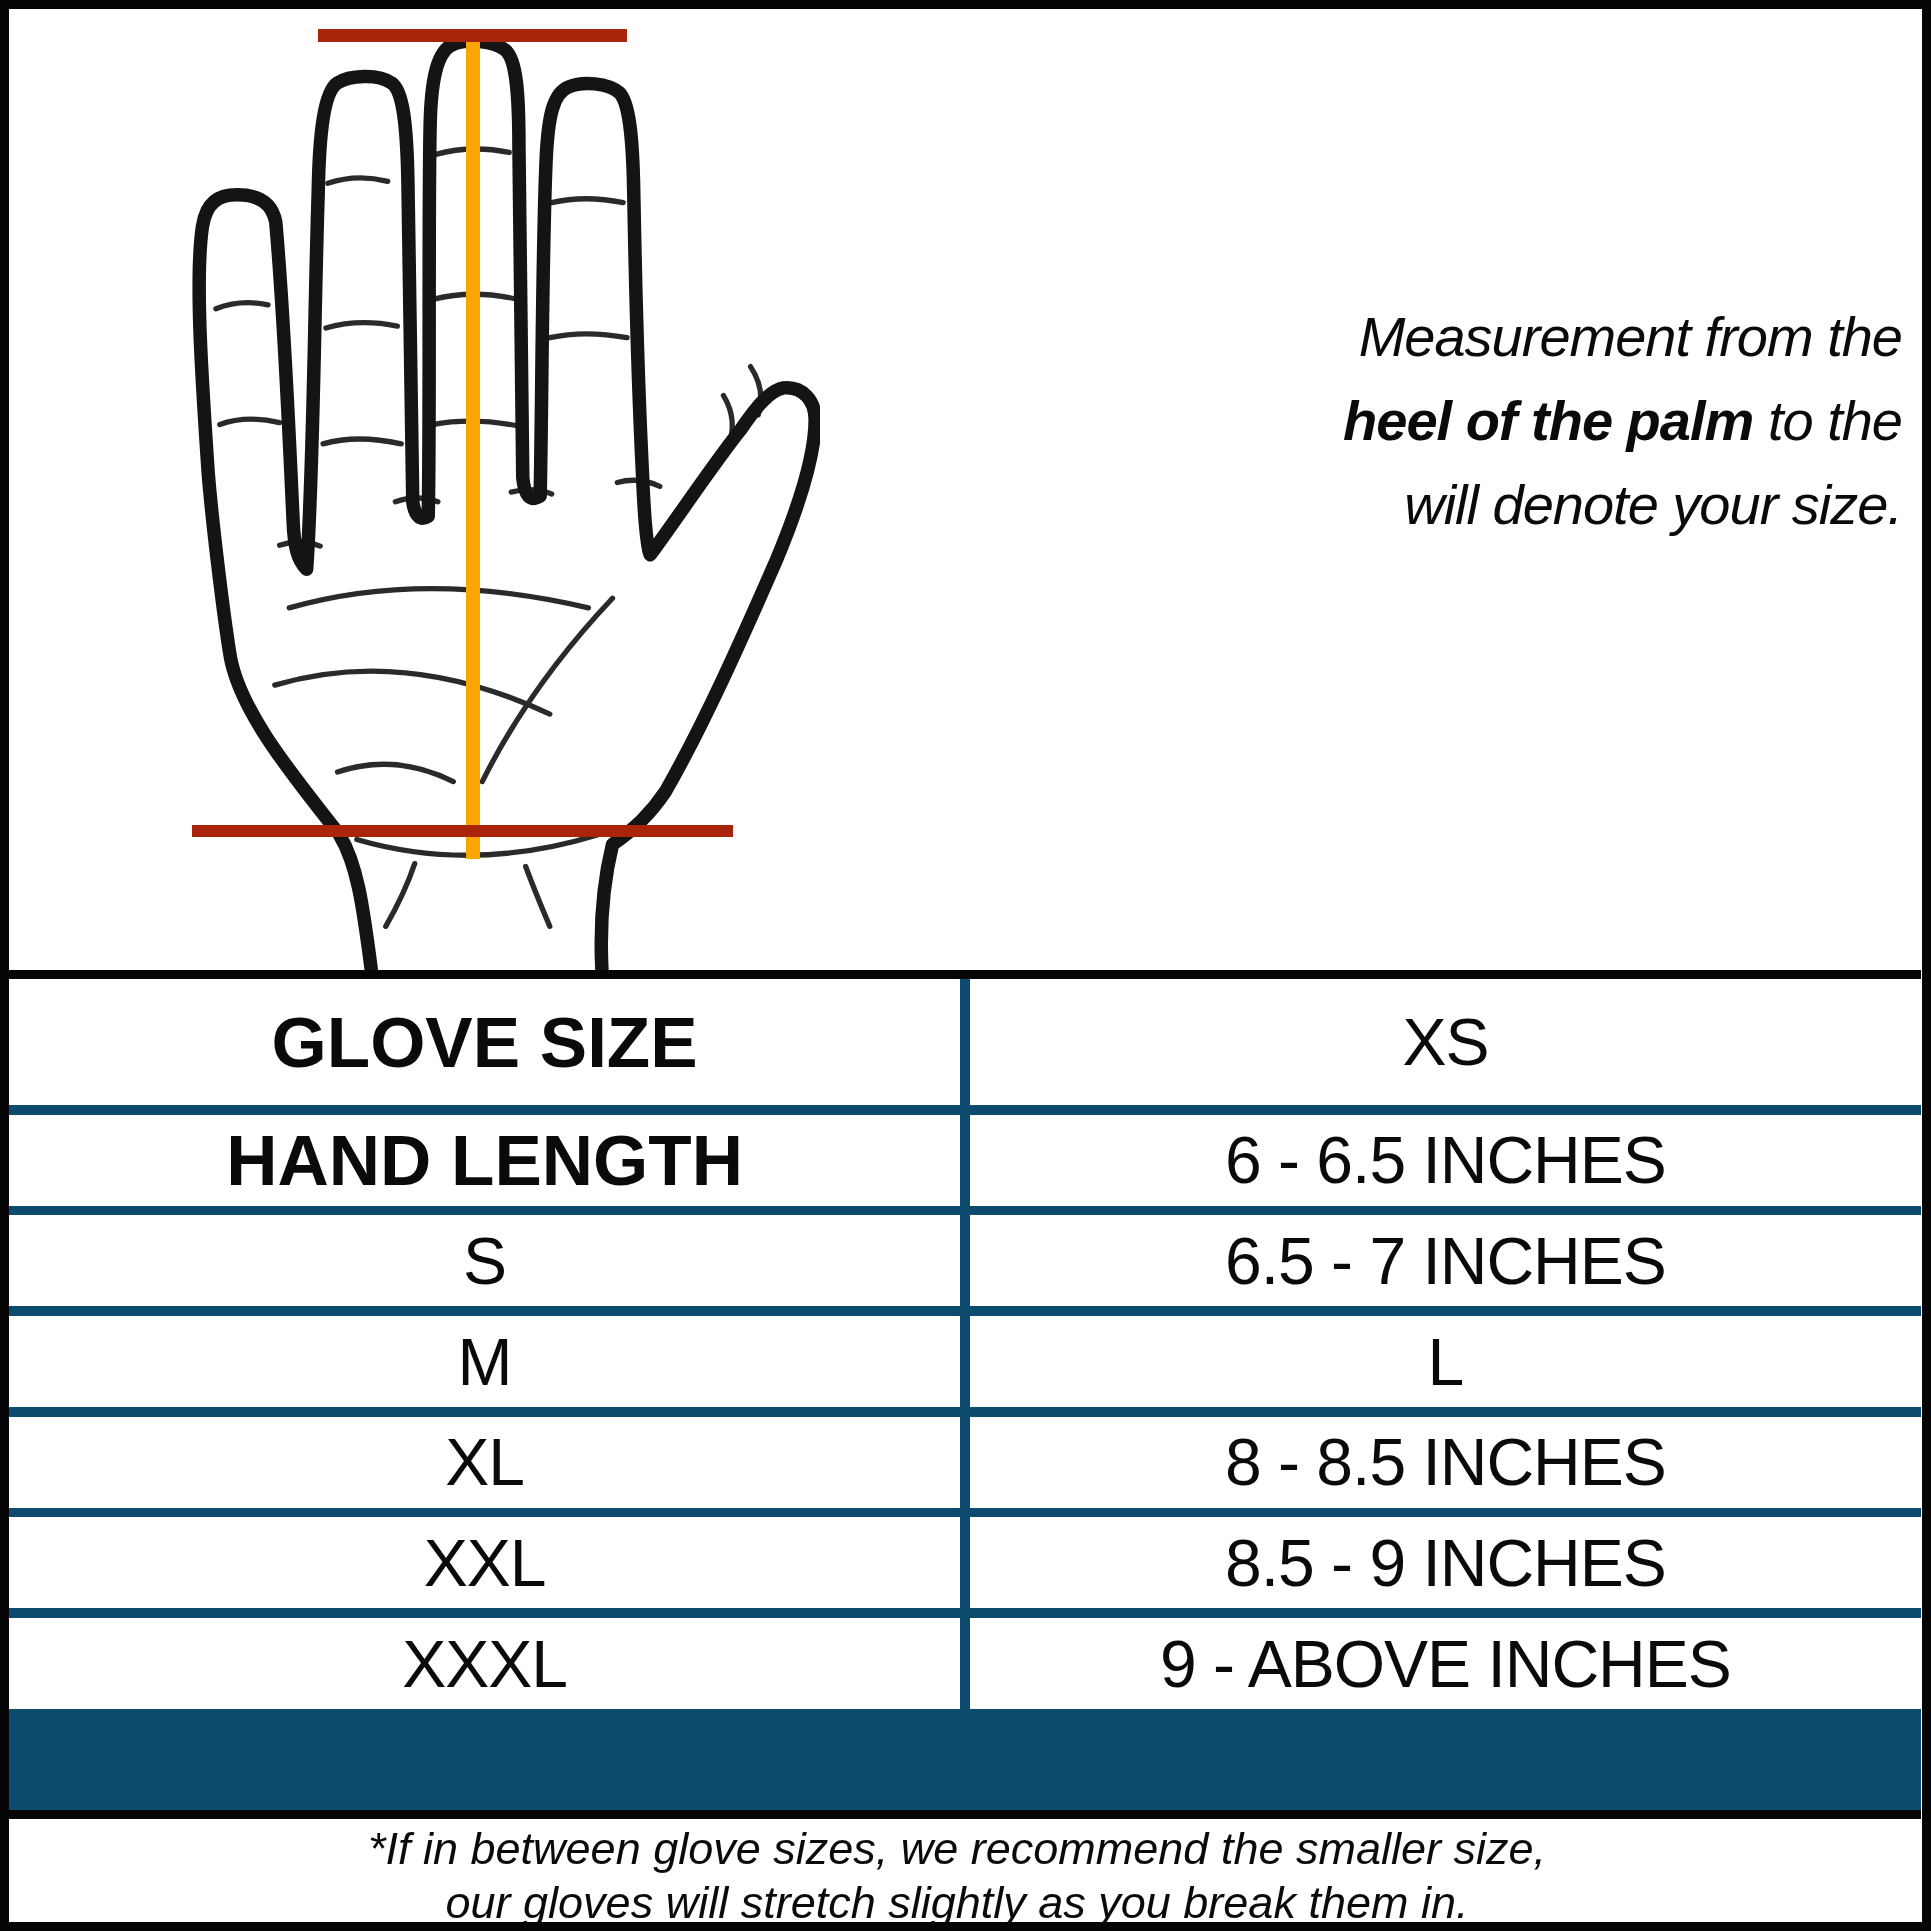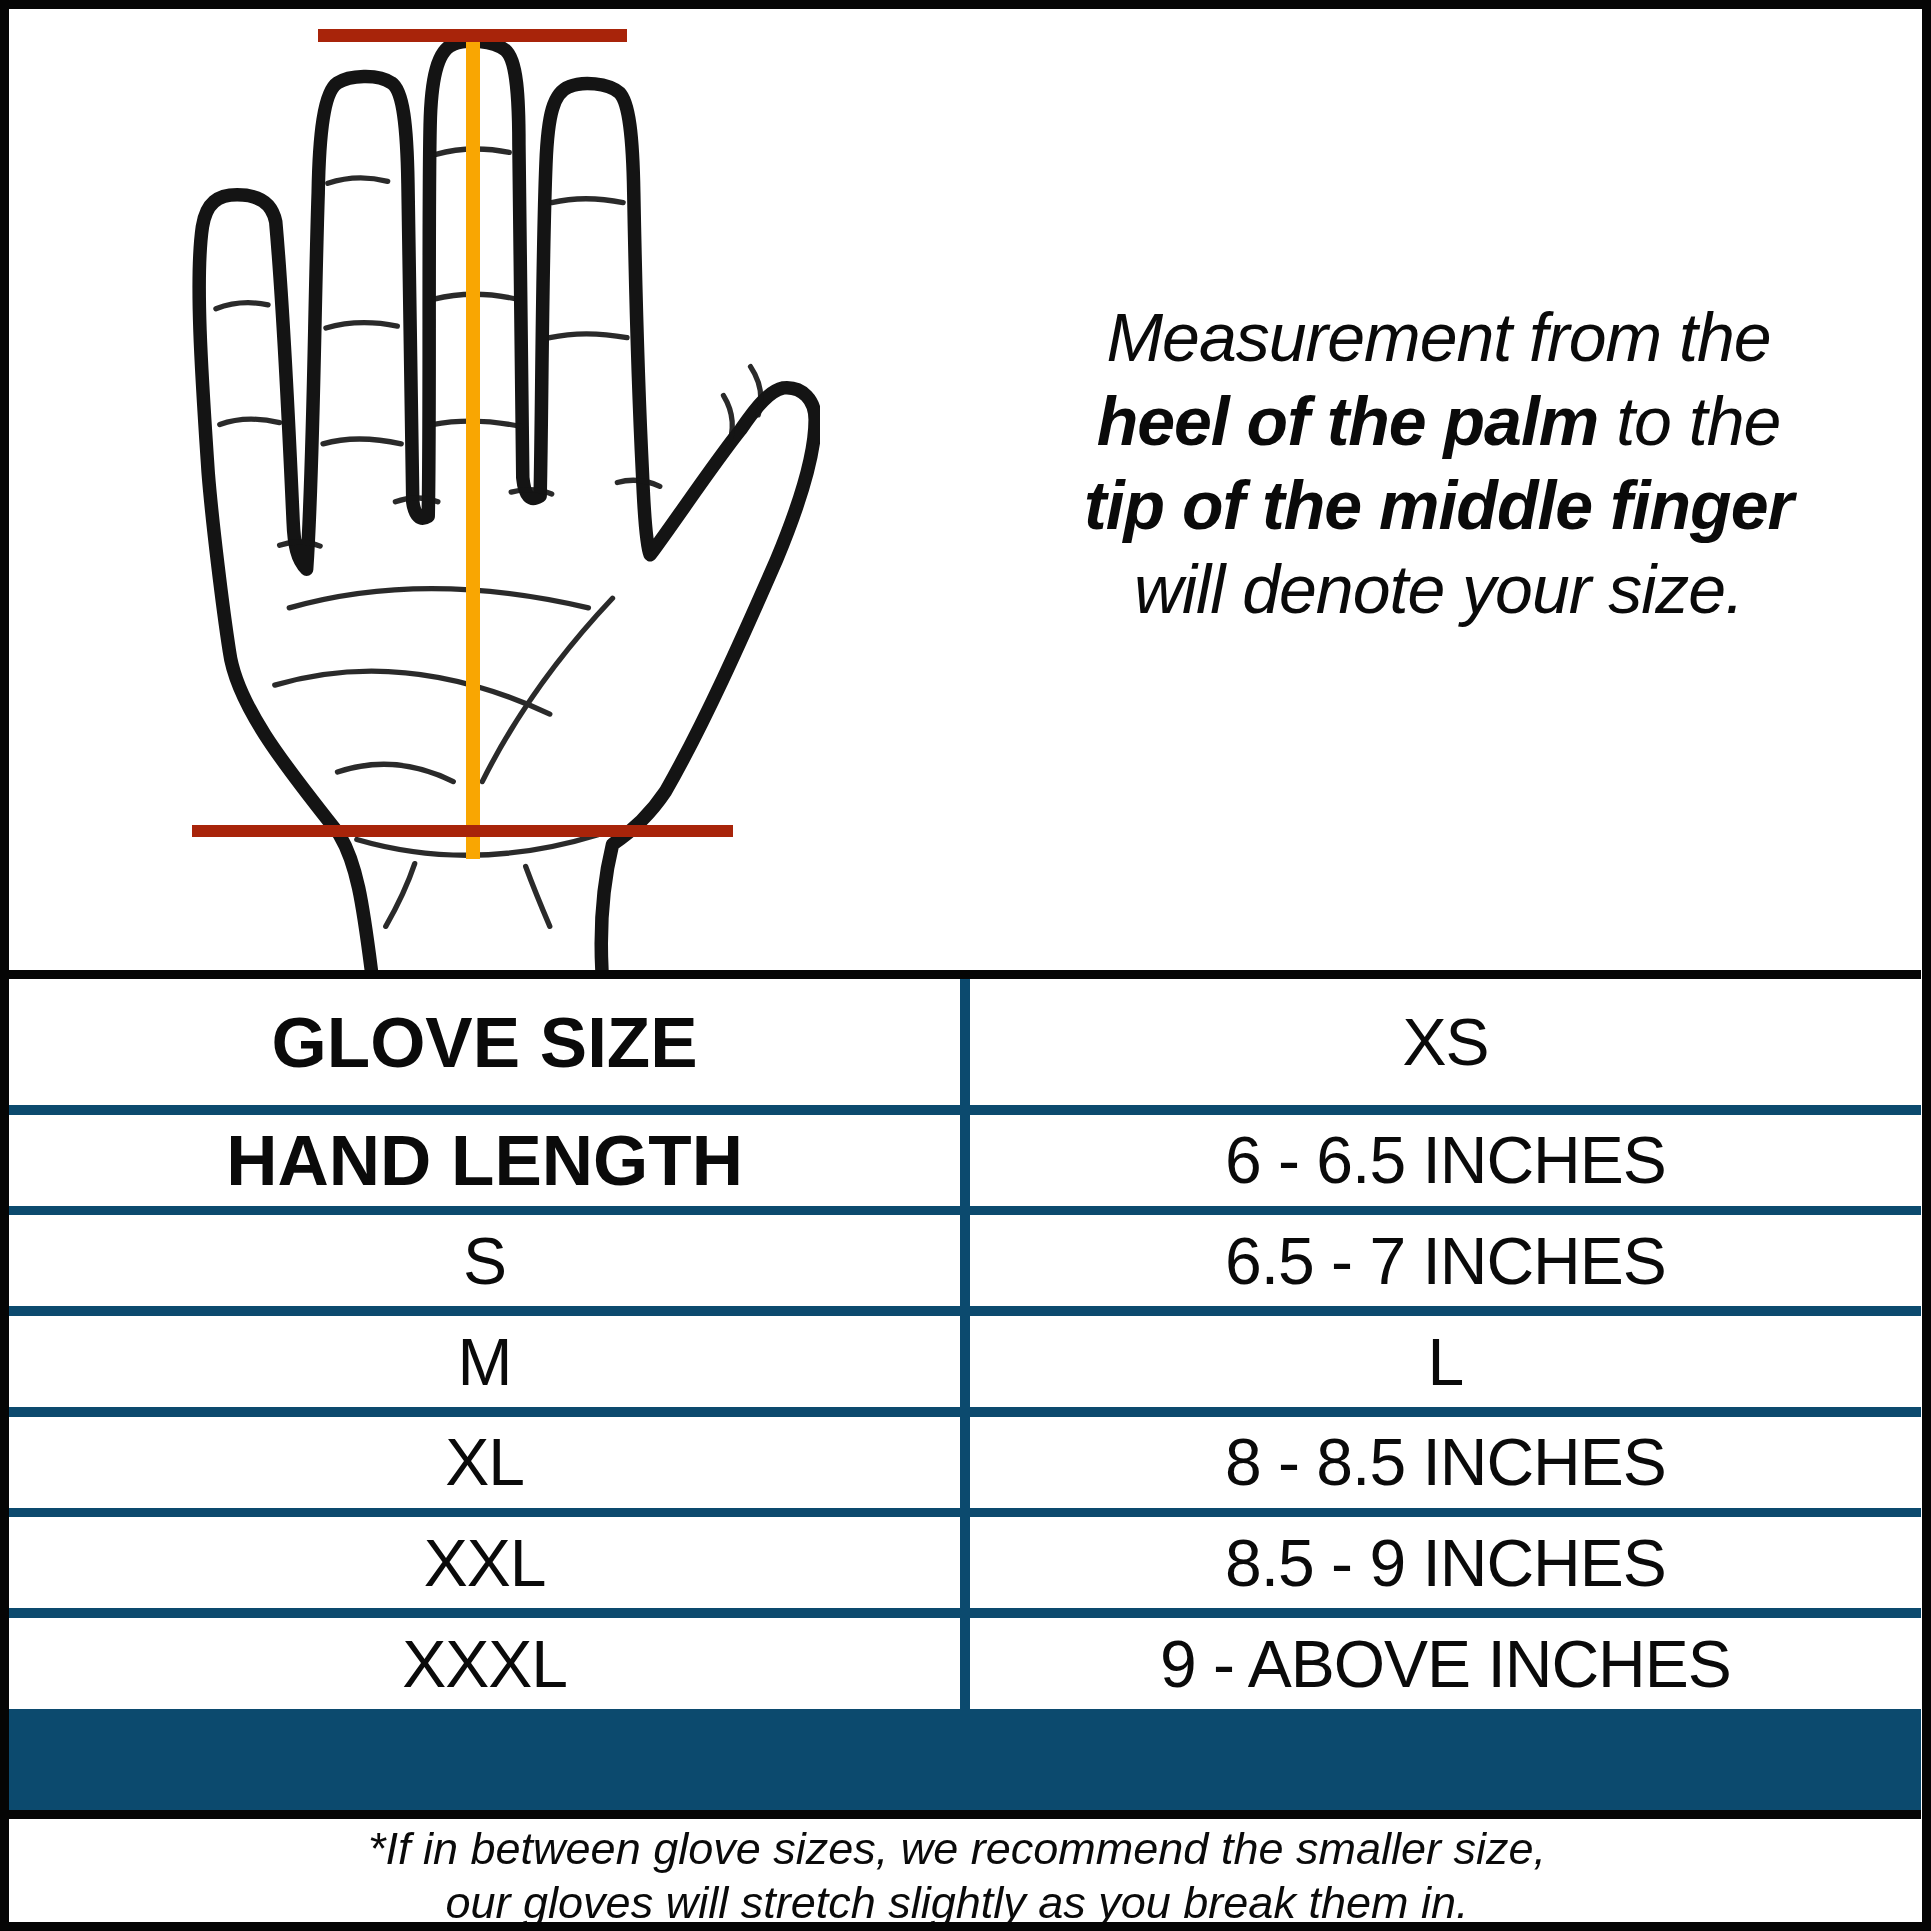--- a/index.html
+++ b/index.html
@@ -15,22 +15,22 @@
   }
   
   .top{position:relative;width:1912px;height:961px;background:#fff;}
   .hand-svg{position:absolute;left:39px;top:9.7px;width:772px;height:951px;}
   .measure-bar{position:absolute;}
   .bar-top{left:309px;top:20px;width:309px;height:12.6px;}
   .bar-vertical{left:457px;top:33px;width:13.5px;height:817px;}
   .bar-bottom{left:183px;top:816px;width:541px;height:11.6px;}
   .instruction{
     position:absolute;left:966px;top:286px;width:927px;
-    text-align:center;font-style:italic;
-    font-size:68px;line-height:84px;letter-spacing:-1px;
+    text-align:right;font-style:italic;
+    font-size:56px;line-height:84px;letter-spacing:-1px;
   }
   .instruction b{font-weight:700;}
   
   .size-table{
     display:grid;
     grid-template-columns:1fr 1fr;
     grid-template-rows:126px repeat(7,91px);
     column-gap:9.7px;row-gap:9.7px;
     background:#0c4a6e;
     border-top:9.7px solid #050505;
@@ -124,21 +124,20 @@
       </g>
     </svg>
 
     <div class="measure-bar bar-vertical" style="background: rgb(249, 166, 2);"></div>
     <div class="measure-bar bar-top" style="background: rgb(168, 36, 10);"></div>
     <div class="measure-bar bar-bottom" style="background: rgb(168, 36, 10);"></div>
 
     <div class="instruction">
       <div>Measurement from the</div>
       <div><b>heel of the palm</b><span> to the</span></div>
-      <div><b>tip of the middle finger</b></div>
       <div>will denote your size.</div>
     </div>
   </div>
 
   <div class="size-table">
     <div class="cell hdr">GLOVE SIZE</div>
     <div class="cell">XS</div>
 
     <div class="cell hdr">HAND LENGTH</div>
     <div class="cell">6 - 6.5 INCHES</div>

